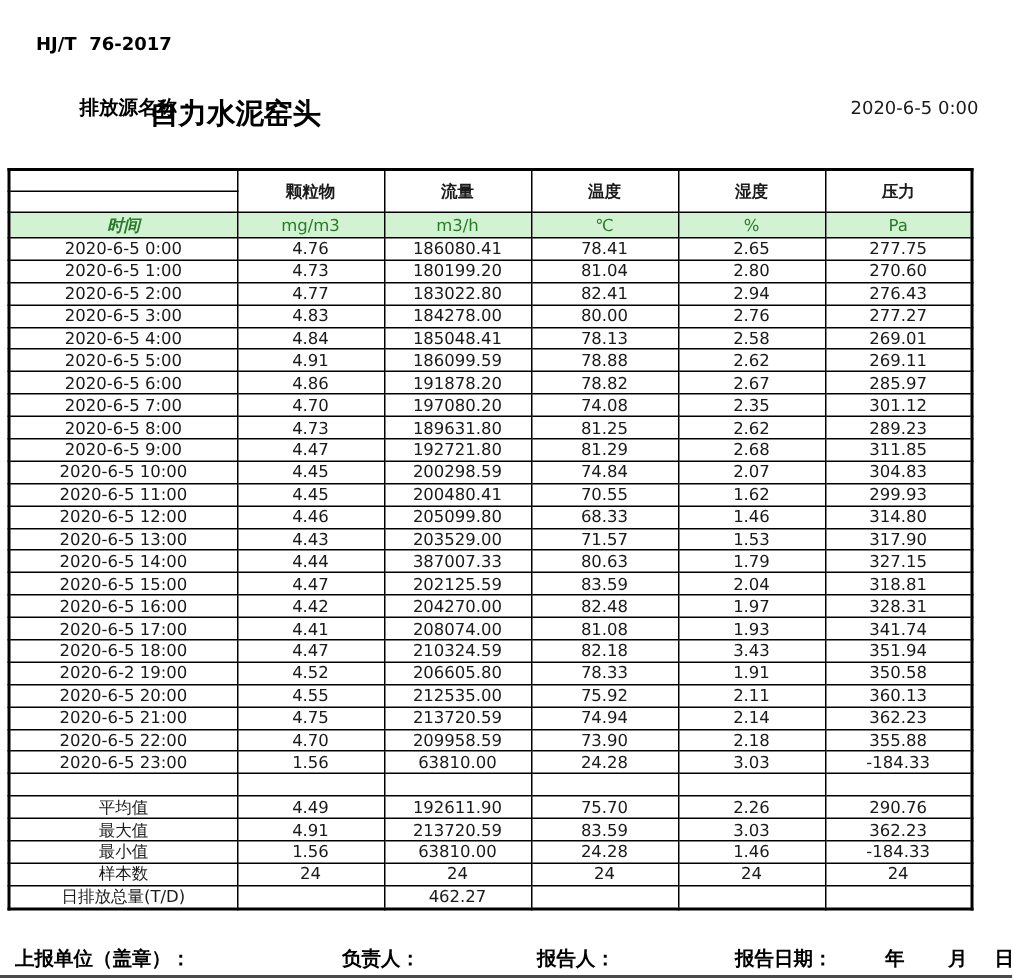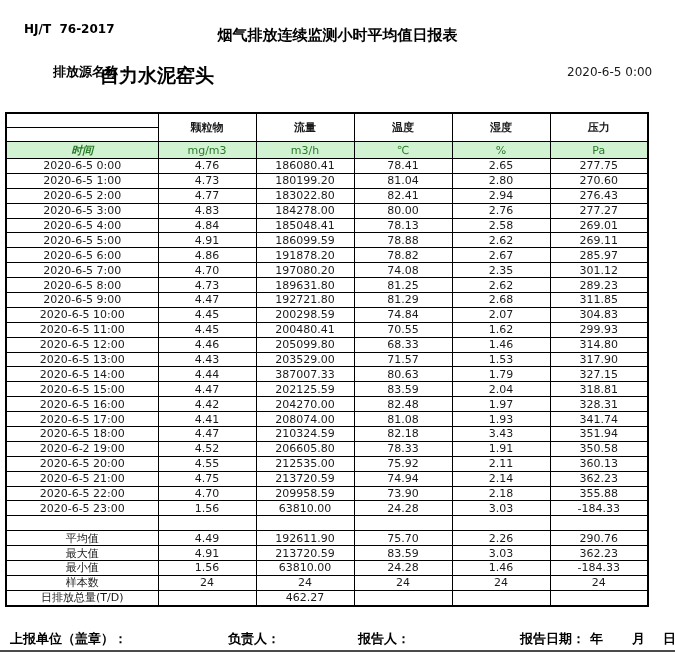--- a/index.html
+++ b/index.html
@@ -50,36 +50,35 @@
   tr.data-row td{height:13.9px;}
   td.time-cell{color:var(--soft-ink);}
   td.sum-label{font-size:12px;color:var(--soft-ink);}
   tr.spacer td{background:#fff;}
 
   .foot-note{position:absolute;top:611px;left:10px;font-size:13px;font-weight:bold;color:#000;}
   .sig-row span{position:absolute;top:630px;font-size:13px;font-weight:bold;color:#000;}
   .sig-unit{left:10px;}
   .sig-manager{left:228px;}
   .sig-reporter{left:358px;}
-  .sig-date{left:520px;}
+  .sig-date{left:490px;}
   .sig-year{left:590px;}
   .sig-month{left:632px;}
   .sig-day{left:663px;}
   .bottom-rule{
     position:absolute;left:0;top:650px;width:675px;height:2px;
     background:#4a4a4a;
   }
 </style>
 </head>
 <body>
 
 <div class="page">
 
   <div class="std-no">HJ/T  76-2017</div>
-  <div class="doc-title">烟气排放连续监测小时平均值日报表</div>
 
   <div class="src-label">排放源名称：</div>
   <div class="src-name">自力水泥窑头</div>
   <div class="report-dt">2020-6-5 0:00</div>
 
   <table class="report">
     <colgroup>
       <col style="width:152px">
       <col style="width:98px">
       <col style="width:98px">

